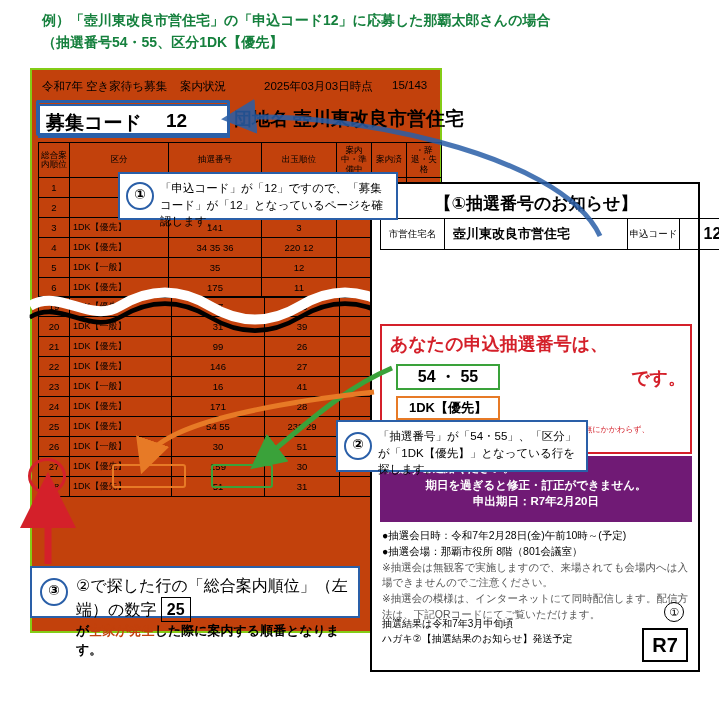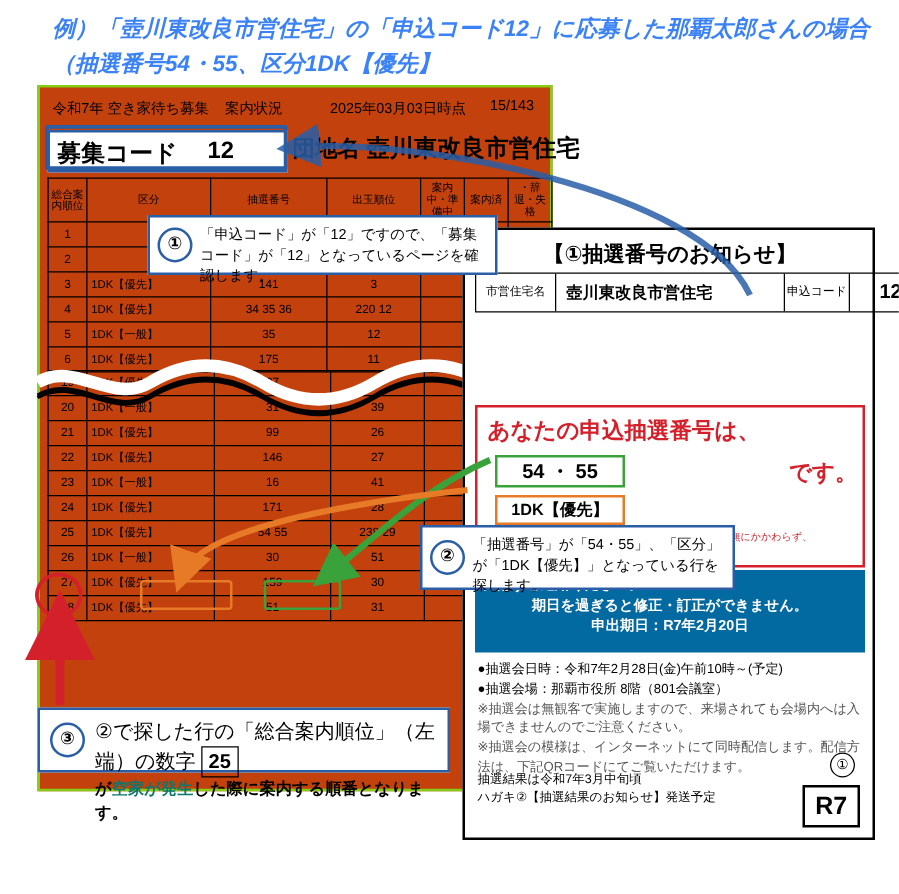--- a/index.html
+++ b/index.html
@@ -1,20 +1,20 @@
 <!DOCTYPE html>
 <html><head>
 <meta charset="utf-8">
 <style>
   html,body{margin:0;padding:0;}
   body{width:719px;height:715px;background:#ffffff;font-family:"Liberation Sans","DejaVu Sans",sans-serif;position:relative;overflow:hidden;}
   .root{position:absolute;inset:0;}
 
   
-  .heading{position:absolute;left:42px;top:10px;width:660px;font-size:18px;font-weight:bold;color:#3b82f6;line-height:1.55;font-style:italic;}
+  .heading{position:absolute;left:42px;top:10px;width:660px;font-size:14px;font-weight:bold;color:#15803d;line-height:1.55;}
   .heading div{white-space:nowrap;}
 
   
   .sheet{position:absolute;left:30px;top:68px;width:412px;height:565px;background:#c2410c;border:2px solid #84cc16;box-sizing:border-box;}
   .sheet-top{position:absolute;left:0;top:0;width:100%;height:34px;font-size:11.5px;}
   .st{position:absolute;white-space:nowrap;}
   .st1{left:10px;top:9px;}
   .st2{left:148px;top:9px;}
   .st3{left:232px;top:9px;}
   .st4{left:360px;top:9px;}
@@ -52,39 +52,39 @@
   .ncode{width:52px;border-left:1.5px solid #000;display:flex;align-items:center;justify-content:center;font-size:9.5px;text-align:center;line-height:1.1;box-sizing:border-box;}
   .ncodeval{width:66px;border-left:1.5px solid #000;display:flex;align-items:center;justify-content:center;font-size:16px;font-weight:bold;box-sizing:border-box;}
 
   .redbox{position:absolute;left:8px;top:140px;width:312px;height:130px;border:2.5px solid #d4202a;box-sizing:border-box;}
   .redline1{position:absolute;left:8px;top:6px;font-size:18px;font-weight:bold;color:#d4202a;}
   .redslot{position:absolute;left:14px;top:38px;width:104px;height:26px;border:2px solid #3aa23a;box-sizing:border-box;display:flex;align-items:center;justify-content:center;font-size:16px;font-weight:bold;color:#000;}
   .reddesu{position:absolute;right:4px;top:40px;font-size:18px;font-weight:bold;color:#d4202a;}
   .redslot2{position:absolute;left:14px;top:70px;width:104px;height:24px;border:2px solid #e77a26;box-sizing:border-box;display:flex;align-items:center;justify-content:center;font-size:13px;font-weight:bold;color:#000;}
   .rednote{position:absolute;left:10px;top:99px;width:294px;font-size:8px;color:#d4202a;line-height:1.3;}
 
-  .redband{position:absolute;left:8px;top:272px;width:312px;height:66px;background:#0369a1;color:#fff;box-sizing:border-box;padding:4px 6px;font-size:11.5px;line-height:1.45;font-weight:bold;}
+  .redband{position:absolute;left:8px;top:272px;width:312px;height:66px;background:#701a75;color:#fff;box-sizing:border-box;padding:4px 6px;font-size:11.5px;line-height:1.45;font-weight:bold;}
   .redband .bd{text-align:center;}
 
   .ninfo{position:absolute;left:10px;top:344px;width:310px;font-size:10.5px;line-height:1.5;}
   .ninfo .g{color:#555;}
   .nfoot{position:absolute;left:10px;top:432px;width:250px;font-size:10px;line-height:1.5;}
   .r7{position:absolute;right:10px;bottom:8px;width:46px;height:34px;border:2px solid #000;box-sizing:border-box;font-size:20px;font-weight:bold;display:flex;align-items:center;justify-content:center;}
   .marunum{position:absolute;right:14px;bottom:48px;width:18px;height:18px;border:1.5px solid #000;border-radius:50%;font-size:11px;line-height:18px;text-align:center;}
 
   
   .callout{position:absolute;border:2px solid #2a5fa8;background:#fff;box-sizing:border-box;font-size:11.5px;line-height:1.45;padding:6px 8px 6px 40px;color:#000;}
   .callout .badge{position:absolute;left:6px;top:50%;transform:translateY(-50%);width:24px;height:24px;border:2px solid #2a5fa8;border-radius:50%;font-size:14px;font-weight:bold;line-height:21px;text-align:center;color:#000;}
   #callout1{left:118px;top:172px;width:280px;height:48px;}
   #callout2{left:336px;top:420px;width:252px;height:52px;}
   #callout3{left:30px;top:566px;width:330px;height:52px;border-color:#2a5fa8;padding-left:44px;}
   #callout3 .badge{left:8px;}
   .c3-line1{font-size:16px;}
   .c3-line2{font-size:13px;font-weight:bold;}
-  .c3-line2 .blue{color:#0f766e;}
+  .c3-line2 .blue{color:#c2410c;}
   .c3-box{display:inline-block;border:1.5px solid #000;padding:0 5px;font-weight:bold;}
 
   
   .hl{position:absolute;box-sizing:border-box;}
   #hl-code{left:36px;top:100px;width:194px;height:36px;border:3px solid #2a5fa8;border-radius:2px;}
   #hl-kubun{left:112px;top:464px;width:74px;height:24px;border:2.5px solid #e77a26;border-radius:3px;}
   #hl-lot{left:211px;top:464px;width:62px;height:24px;border:2.5px solid #3aa23a;border-radius:3px;}
   #hl-25{left:28px;top:458px;width:38px;height:36px;border:3px solid #d4202a;border-radius:50%;}
 
   svg.ov{position:absolute;left:0;top:0;width:719px;height:715px;pointer-events:none;}

